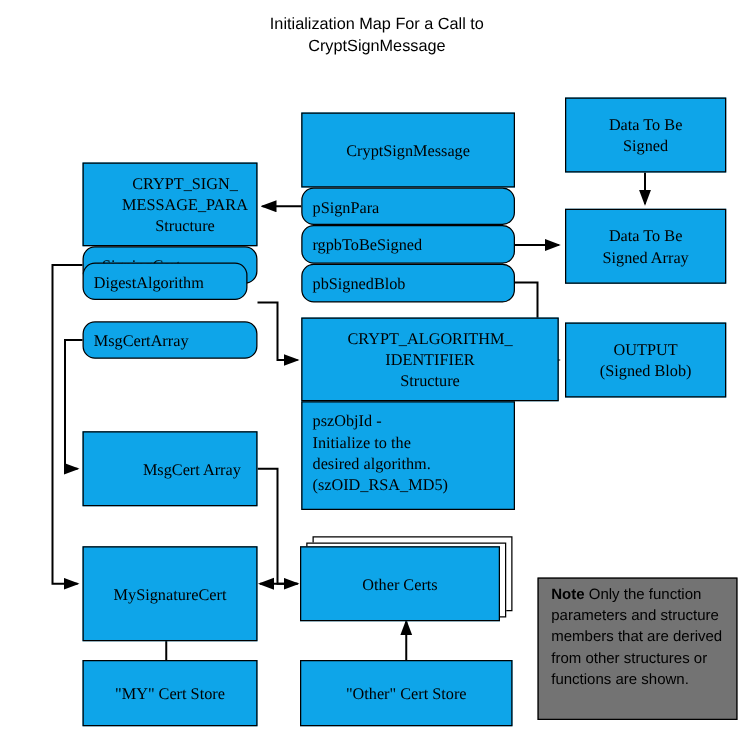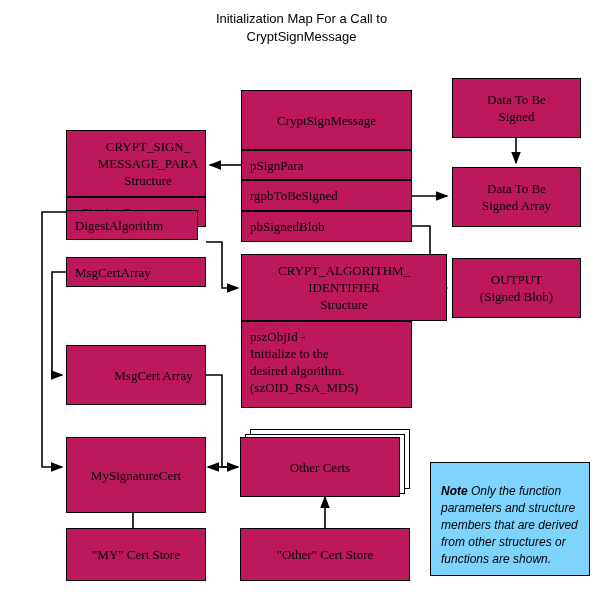--- a/index.html
+++ b/index.html
@@ -28,53 +28,53 @@
     font-family: "Liberation Sans", sans-serif;
     font-size: 13px;
     font-weight: normal;
     line-height: 18px;
     white-space: pre-line;
   }
   .box {
     position: absolute;
     box-sizing: border-box;
     border: 1px solid #000000;
-    background: #be185d;
+    background: #0ea5e9;
     font-family: "Liberation Serif", serif;
     font-size: 13px;
     display: flex;
     align-items: center;
     justify-content: center;
     text-align: center;
     white-space: pre-line;
     line-height: 17px;
   }
   .box.left {
     justify-content: flex-start;
     text-align: left;
     padding-left: 8px;
+    border-radius: 10px;
   }
   .box.topleft {
     align-items: flex-start;
     justify-content: flex-start;
     text-align: left;
     padding-left: 8px;
     padding-top: 6px;
   }
   .note {
     position: absolute;
     box-sizing: border-box;
     border: 1px solid #000000;
-    background: #7dd3fc;
+    background: #737373;
     font-family: "Liberation Sans", sans-serif;
     font-size: 12px;
     line-height: 17px;
-    padding: 20px 8px 6px 10px;
+    padding: 4px 8px 6px 10px;
     text-align: left;
-    font-style: italic;
   }
   .note b {
     font-weight: bold;
   }
   svg.lines {
     position: absolute;
     left: 0;
     top: 0;
     width: 603px;
     height: 592px;

